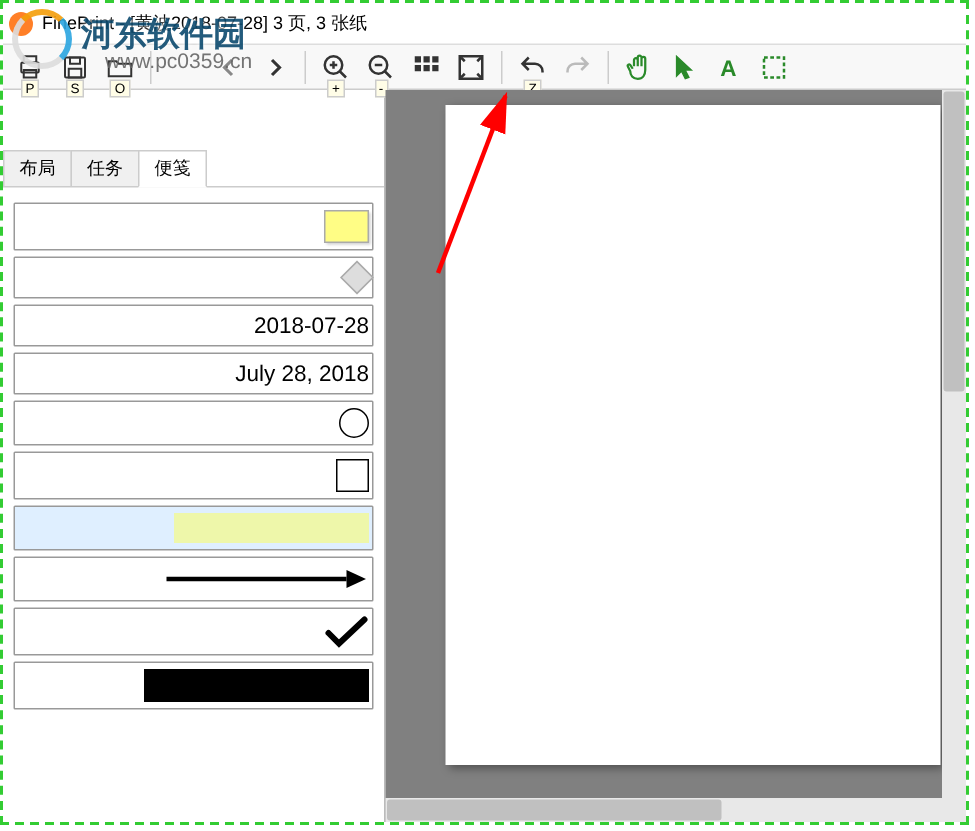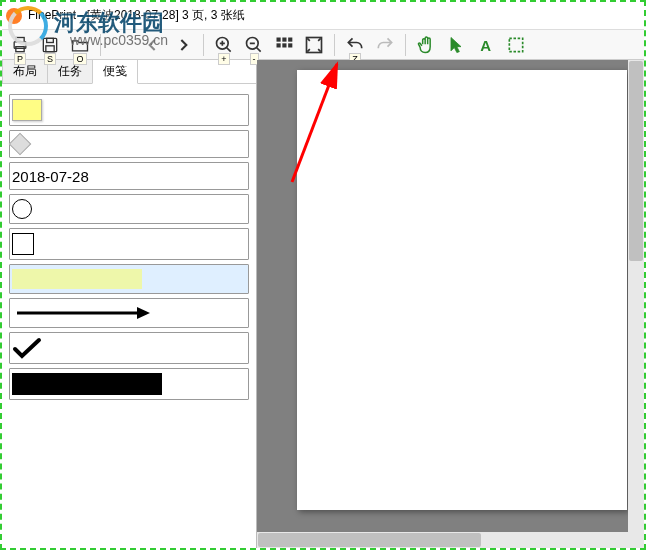--- a/index.html
+++ b/index.html
@@ -15,25 +15,25 @@
 .watermark-url { position: absolute; top: 30px; left: 68px; font-size: 14px; color: #666; }
 .toolbar { height: 30px; background: #f8f8f8; border-bottom: 1px solid #ccc; display: flex; align-items: center; padding: 0 4px; gap: 2px; }
 .toolbar-group { display: flex; align-items: center; gap: 2px; }
 .toolbar-sep { width: 1px; height: 22px; background: #ccc; margin: 0 4px; }
 .tb-btn { width: 28px; height: 26px; display: flex; align-items: center; justify-content: center; cursor: pointer; border: 1px solid transparent; border-radius: 2px; position: relative; }
 .tb-btn svg { width: 20px; height: 20px; }
 .tb-hotkey { position: absolute; bottom: -8px; font-size: 9px; background: #fffde7; border: 1px solid #ccc; padding: 0 2px; line-height: 10px; }
 .tb-btn.green svg { stroke: #2a8a2a; }
 .content { display: flex; height: calc(100% - 58px); }
 .sidebar { width: 255px; border-right: 1px solid #bbb; display: flex; flex-direction: column; background: #fff; }
-.tabs { height: 24px; display: flex; border-bottom: 1px solid #ccc; font-size: 12px; align-items: flex-end; }
+.tabs { height: 24px; display: flex; border-bottom: 1px solid #ccc; font-size: 12px; align-items: flex-end; margin-top: 41px; }
 .tab { padding: 3px 10px; border: 1px solid #ccc; border-bottom: none; background: #f0f0f0; cursor: pointer; margin-right: -1px; }
 .tab.active { background: #fff; border-bottom: 1px solid #fff; margin-bottom: -1px; text-align: center; }
 .stamps-panel { flex: 1; overflow-y: auto; padding: 6px; }
-.stamp-box { width: 240px; margin: 4px auto; border: 1px solid #999; border-radius: 1px; padding: 4px 2px; display: flex; align-items: center; justify-content: flex-start; min-height: 28px; background: #fff; }
+.stamp-box { width: 240px; margin: 4px auto; border: 1px solid #999; border-radius: 1px; padding: 4px 2px; display: flex; align-items: center; justify-content: flex-end; min-height: 28px; background: #fff; }
 .stamp-box.highlighted { background: #dfefff; }
 .stamp-note { width: 30px; height: 22px; background: #fffd85; border: 1px solid #aaa; box-shadow: 1px 1px 2px rgba(0,0,0,0.2); }
 .stamp-diamond { width: 16px; height: 16px; border: 1px solid #aaa; background: #ddd; transform: rotate(45deg); }
 .stamp-text { font-size: 15px; color: #000; }
 .stamp-circle { width: 20px; height: 20px; border: 1.5px solid #000; border-radius: 50%; }
 .stamp-square { width: 22px; height: 22px; border: 1.5px solid #000; }
 .stamp-hl { width: 130px; height: 20px; background: #eef7aa; }
 .stamp-arrow-svg { width: 140px; height: 20px; }
 .stamp-check-svg { width: 30px; height: 22px; }
 .stamp-bar { width: 150px; height: 22px; background: #000; }
@@ -184,20 +184,23 @@
         <div class="stamp-box">
           <div class="stamp-note"></div>
         </div>
         <div class="stamp-box">
           <div class="stamp-diamond"></div>
         </div>
         <div class="stamp-box">
           <span class="stamp-text">2018-07-28</span>
         </div>
         <div class="stamp-box">
+          <span class="stamp-text">July 28, 2018</span>
+        </div>
+        <div class="stamp-box">
           <div class="stamp-circle"></div>
         </div>
         <div class="stamp-box">
           <div class="stamp-square"></div>
         </div>
         <div class="stamp-box highlighted">
           <div class="stamp-hl"></div>
         </div>
         <div class="stamp-box">
           <svg class="stamp-arrow-svg" viewBox="0 0 140 20">

